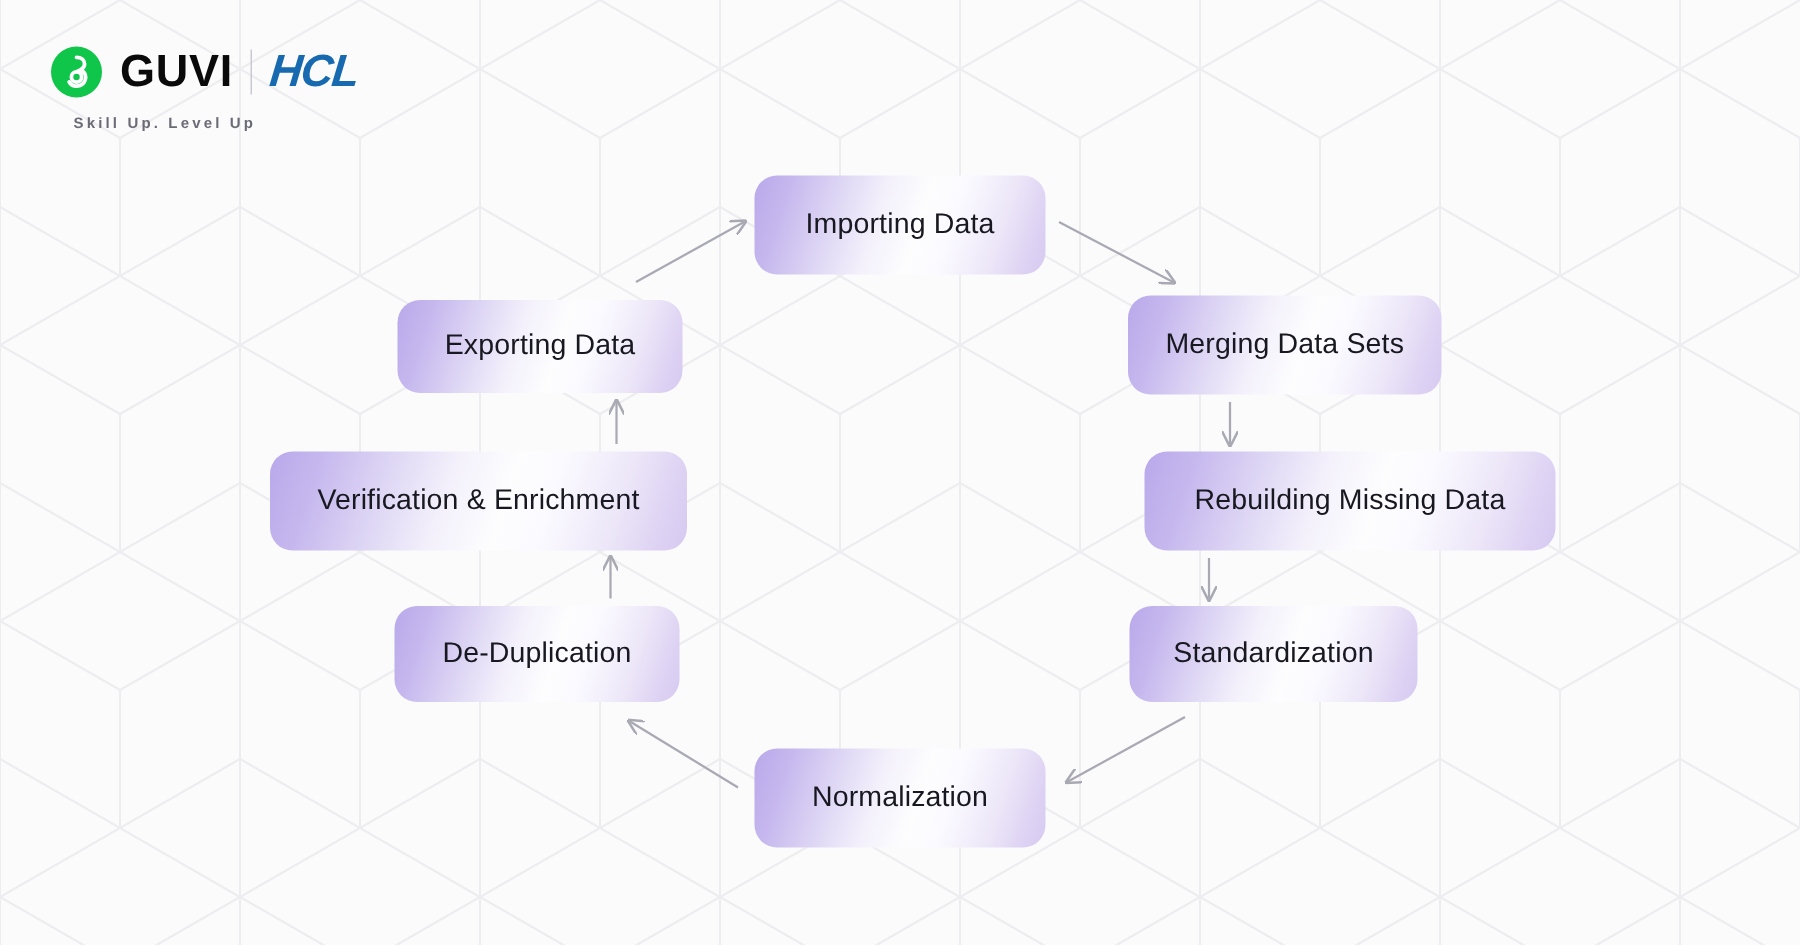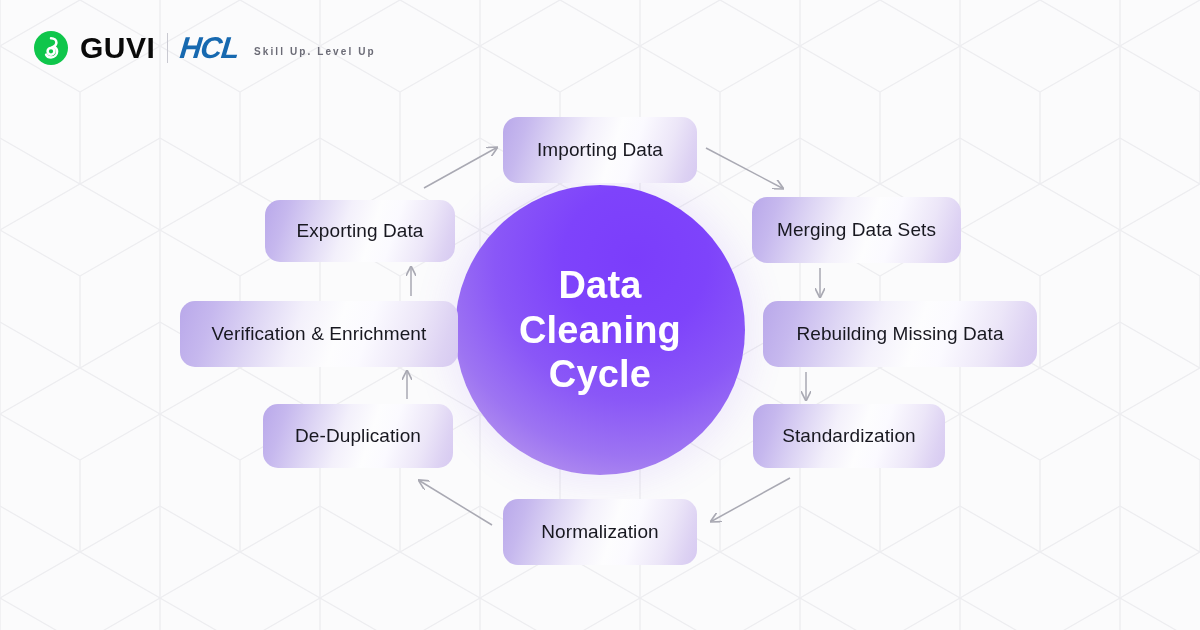--- a/index.html
+++ b/index.html
@@ -15,21 +15,21 @@
   #bg-pattern {
     position:absolute; inset:0;
     width:1200px; height:630px;
     z-index:0; pointer-events:none;
   }
 
   
   #brand {
     position:absolute; left:34px; top:26px;
     z-index:5;
-    display:flex; flex-direction:row; align-items:center;
+    display:flex; flex-direction:column; align-items:flex-start;
   }
   #brand-row { display:flex; align-items:center; gap:12px; height:44px; }
   #guvi-mark {
     width:34px; height:34px; border-radius:50%;
     background:#0fc64b;
     display:flex; align-items:center; justify-content:center;
     flex:none;
   }
   #guvi-mark svg { display:block; }
   #guvi-word {
@@ -163,25 +163,20 @@
         <path d="M 820 268 L 820 296"></path>
         <path d="M 806 372 L 806 399"></path>
         <path d="M 790 478 L 712 521"></path>
         <path d="M 492 525 L 420 481"></path>
         <path d="M 407 399 L 407 372"></path>
         <path d="M 411 296 L 411 268"></path>
         <path d="M 424 188 L 496 148"></path>
       </g>
   </svg>
 
-  <div id="center-circle">
-    <div id="center-title">Data
-Cleaning
-Cycle</div>
-  </div>
 
   <div id="node-layer">
       <div class="node" style="left: 503px; top: 117px; width: 194px; height: 66px;">
         <span>Importing Data</span>
       </div>
       <div class="node" style="left: 752px; top: 197px; width: 209px; height: 66px;">
         <span>Merging Data Sets</span>
       </div>
       <div class="node" style="left: 763px; top: 301px; width: 274px; height: 66px;">
         <span>Rebuilding Missing Data</span>

